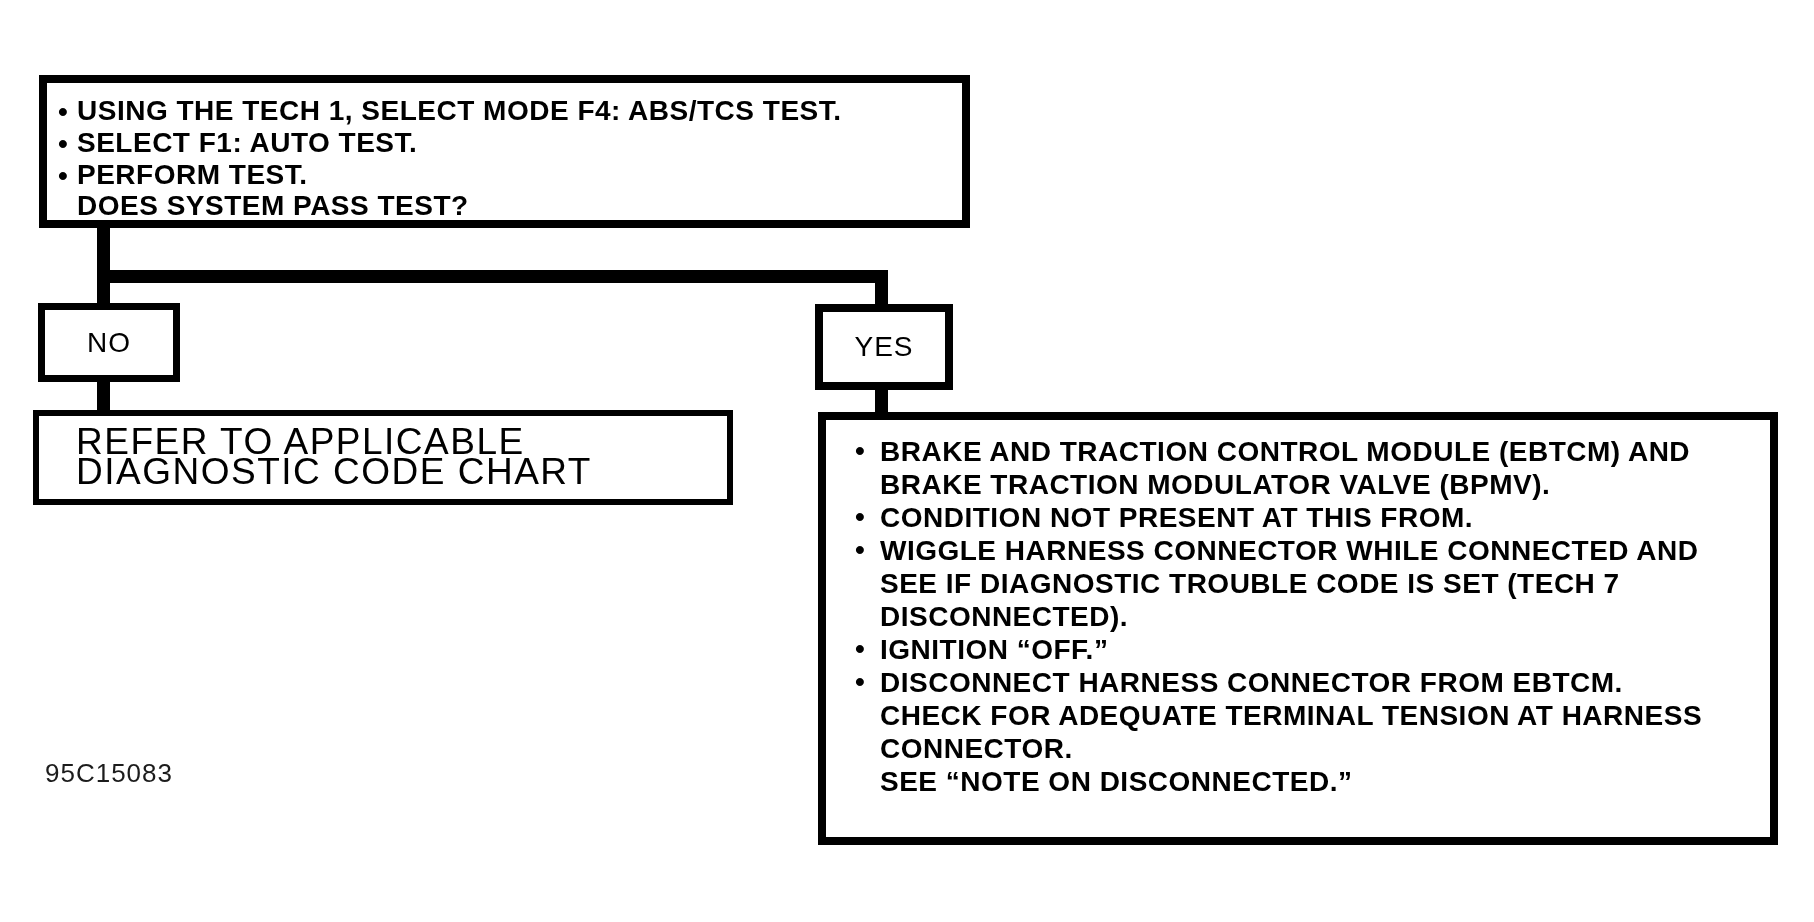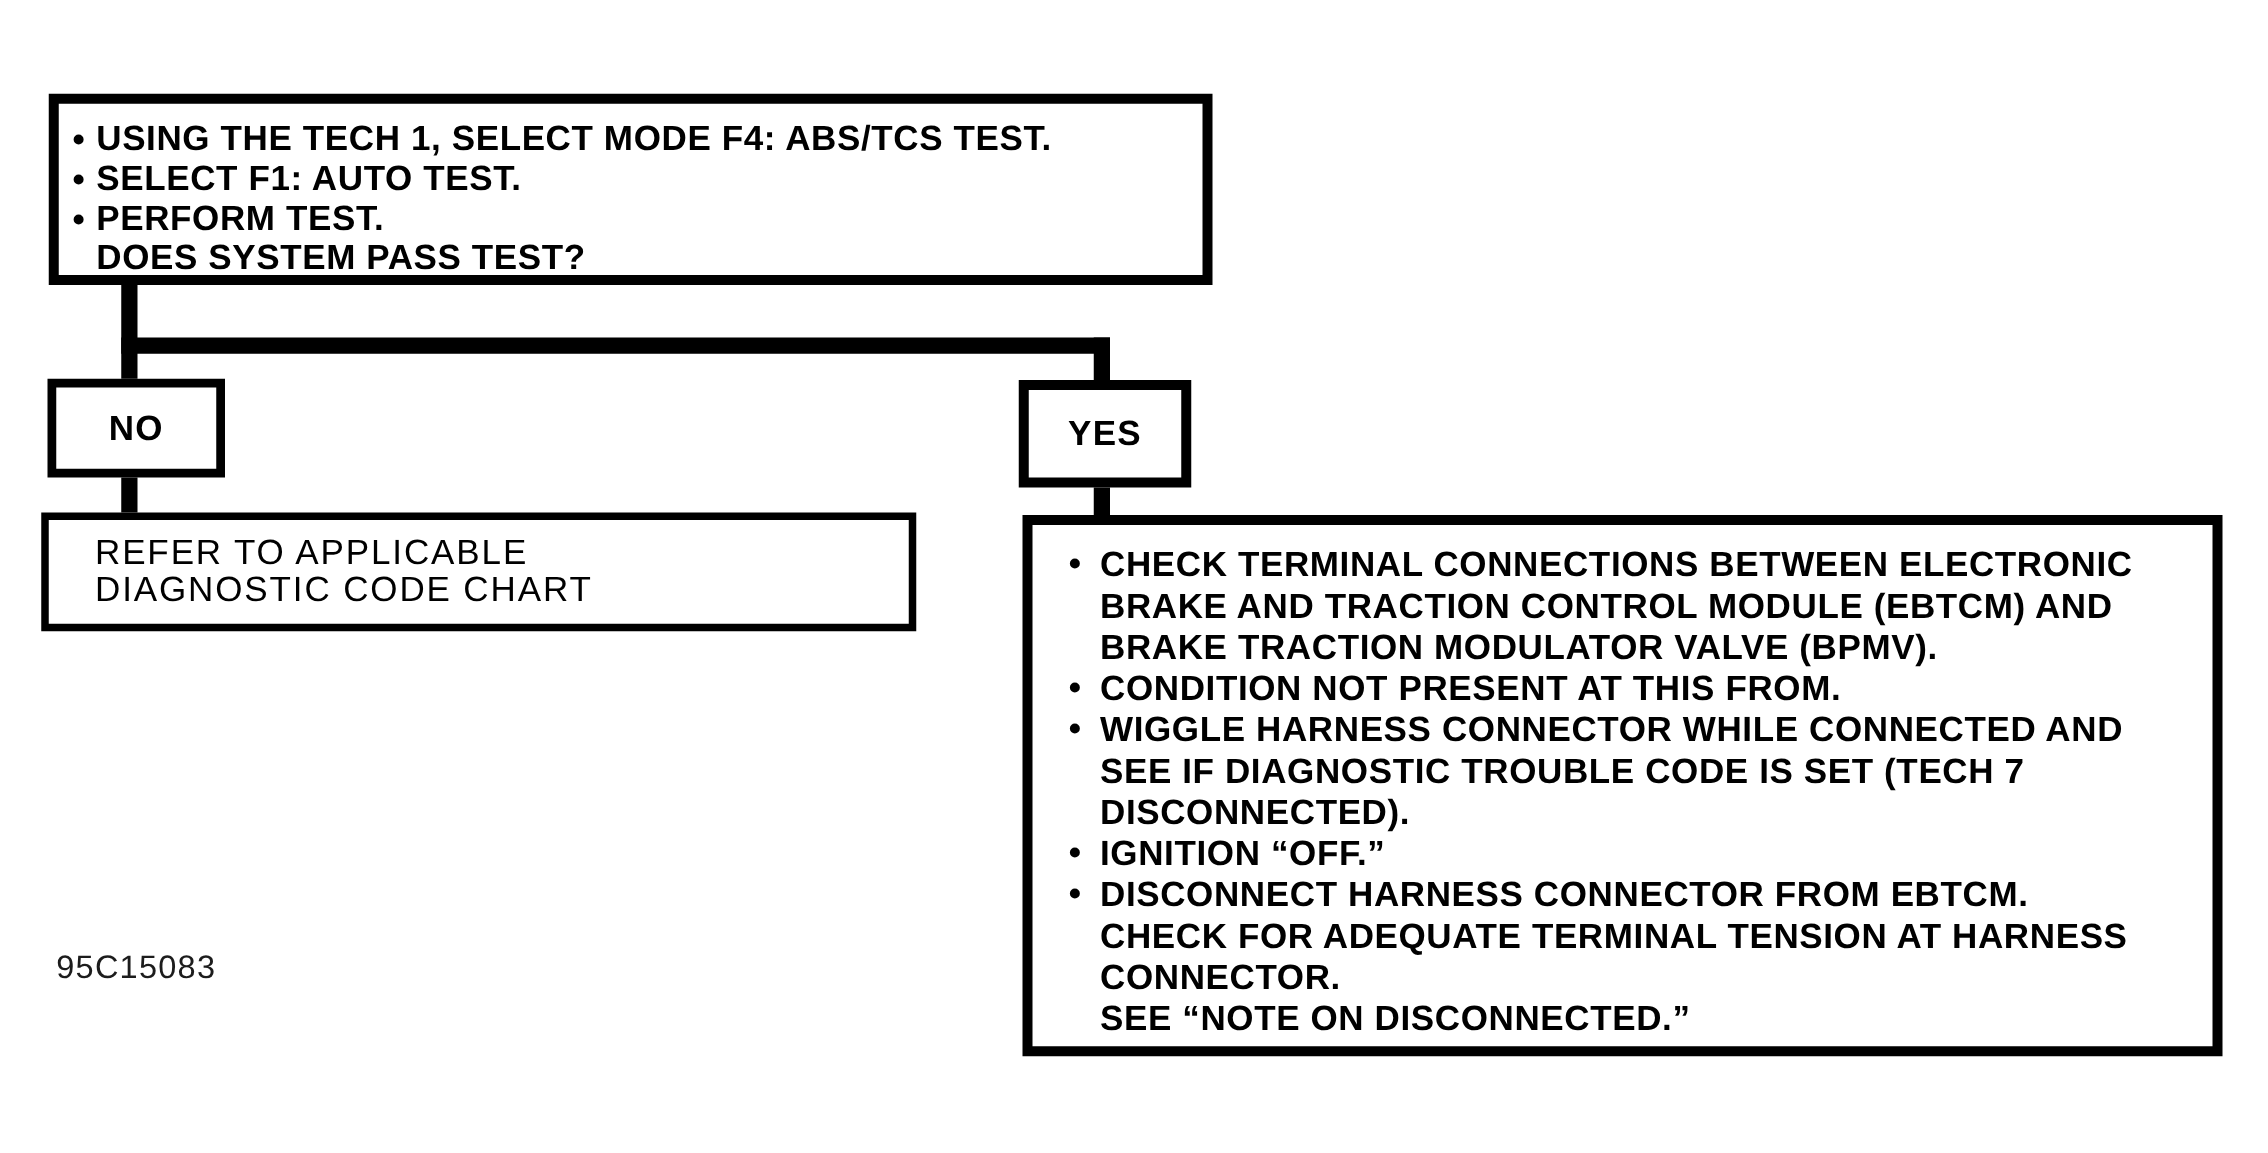--- a/index.html
+++ b/index.html
@@ -39,21 +39,21 @@
     flex: 0 0 19px;
     text-align: left;
   }
   .li .li-text div {
     white-space: nowrap;
   }
   .label-box {
     display: flex;
     align-items: center;
     justify-content: center;
-    font-weight: 700;
+    font-weight: 400;
     font-size: 28px;
     letter-spacing: 1px;
   }
   
   #start-box {
     left: 39px; top: 75px; width: 931px; height: 153px;
     border: 8px solid #000000;
     padding: 13px 8px 0 11px;
   }
   #start-box .li .li-text div { line-height: 30.5px; }
@@ -66,21 +66,21 @@
   #yes-box {
     left: 815px; top: 304px; width: 138px; height: 86px;
     border: 8px solid #000000;
   }
   
   #refer-box {
     left: 33px; top: 410px; width: 700px; height: 95px;
     border: 6px solid #000000;
     padding: 11px 10px 0 37px;
     font-weight: 400;
-    font-size: 28px;
+    font-size: 37px;
     letter-spacing: 1.5px;
   }
   #refer-box div { line-height: 30px; white-space: nowrap; }
   
   #check-box {
     left: 818px; top: 412px; width: 960px; height: 433px;
     border: 8px solid #000000;
     padding: 15px 10px 0 29px;
   }
   #check-box .li .bullet { width: 25px; flex: 0 0 25px; }
@@ -144,21 +144,20 @@
 
   <div class="box" id="refer-box">
     <div>REFER TO APPLICABLE</div>
     <div>DIAGNOSTIC CODE CHART</div>
   </div>
 
   <div class="box bullet-list" id="check-box">
     <div class="li">
       <span class="bullet">•</span>
       <div class="li-text">
-        <div>CHECK TERMINAL CONNECTIONS BETWEEN ELECTRONIC</div>
         <div>BRAKE AND TRACTION CONTROL MODULE (EBTCM) AND</div>
         <div>BRAKE TRACTION MODULATOR VALVE (BPMV).</div>
       </div>
     </div>
     <div class="li">
       <span class="bullet">•</span>
       <div class="li-text">
         <div>CONDITION NOT PRESENT AT THIS FROM.</div>
       </div>
     </div>

